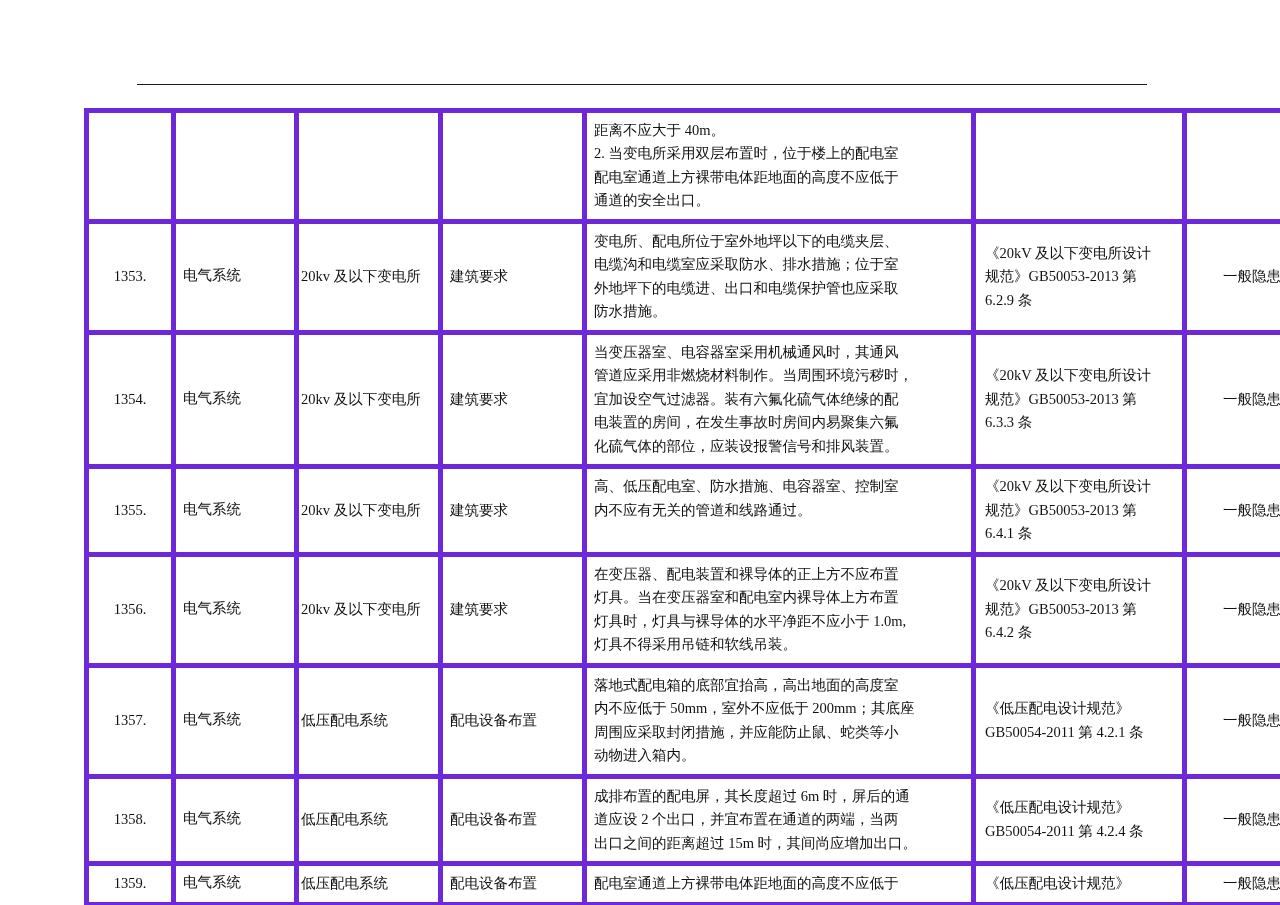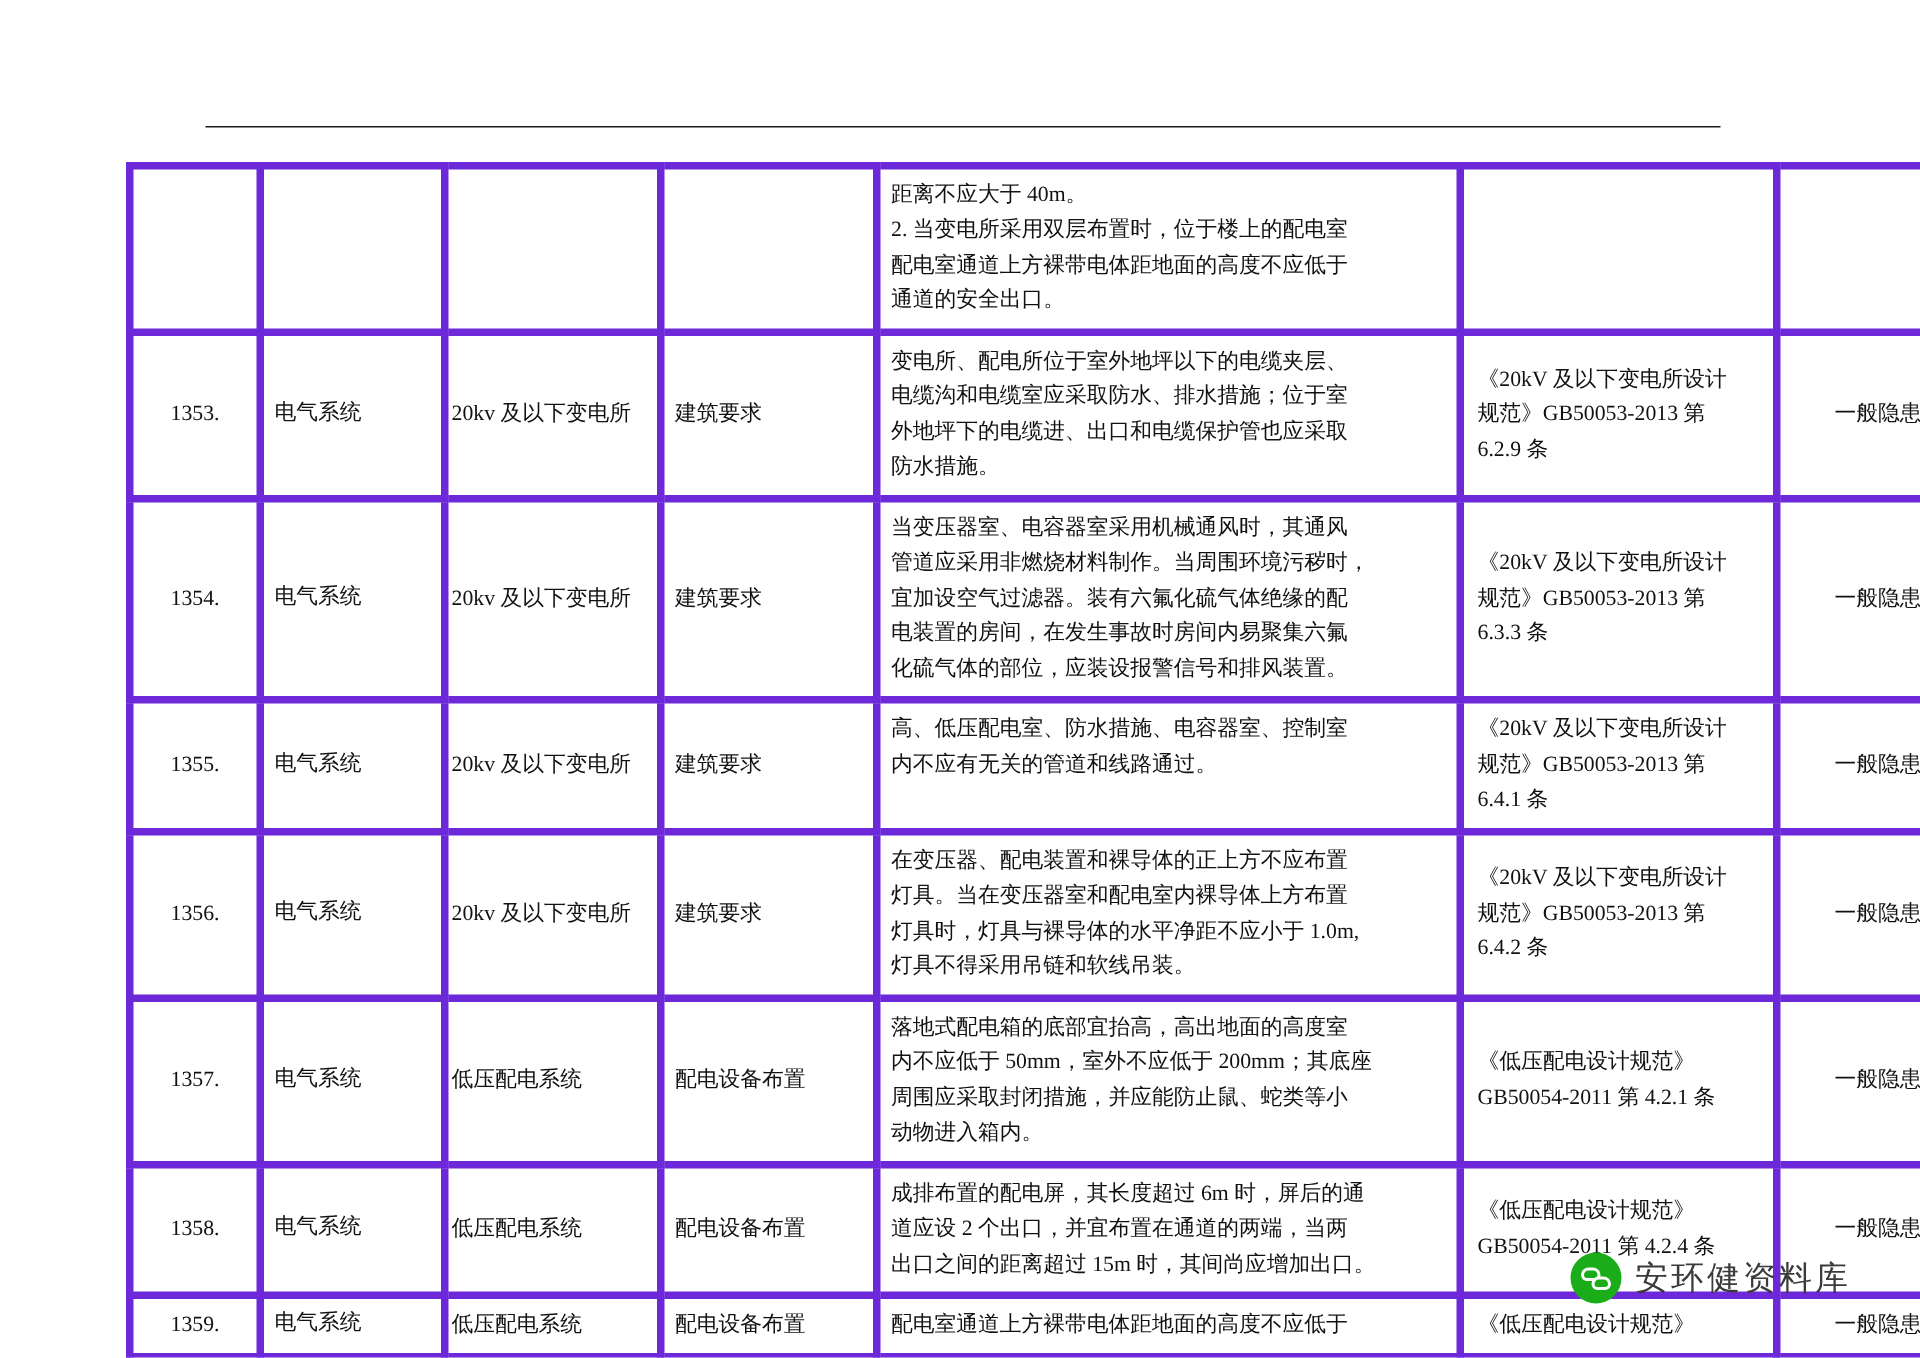--- a/index.html
+++ b/index.html
@@ -280,18 +280,14 @@
           <span class="desc-line">配电室通道上方裸带电体距地面的高度不应低于</span>
         </td>
         <td class="c-ref">
           <span class="ref-line">《低压配电设计规范》</span>
         </td>
         <td class="c-level">一般隐患</td>
       </tr>
     </tbody>
   </table>
 
-  <div class="watermark">
-    <span class="wm-badge"></span>
-    <span class="wm-text">安环健资料库</span>
-  </div>
 
 </div>
 
 </body></html>

